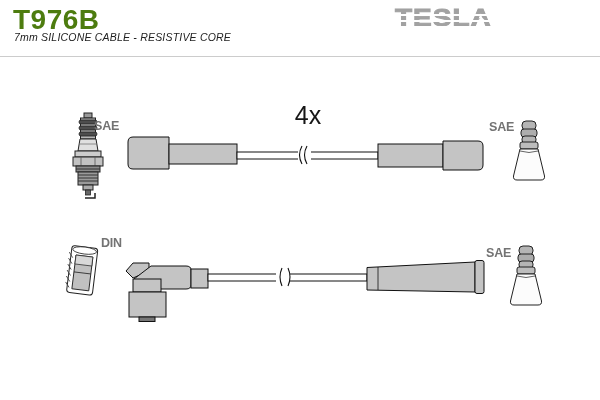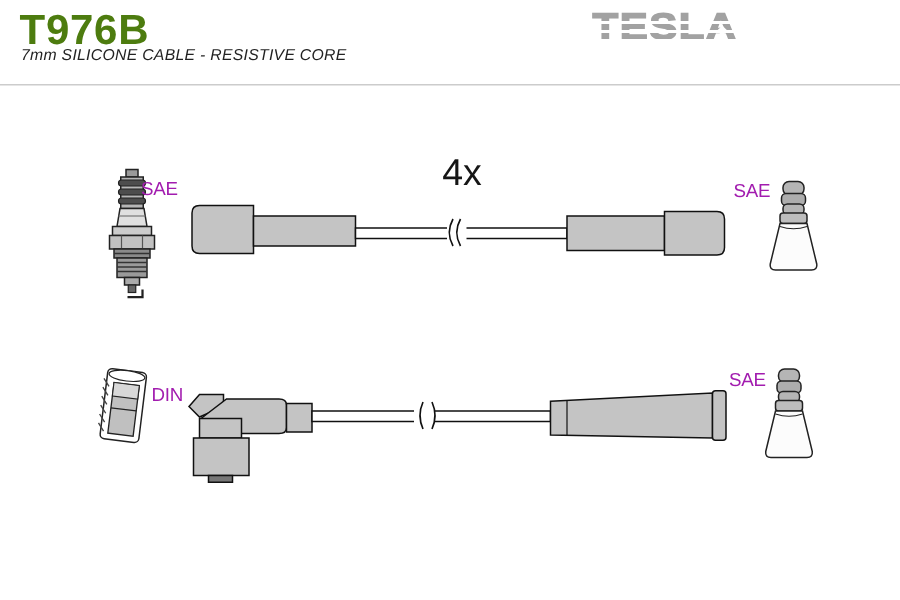--- a/index.html
+++ b/index.html
@@ -21,21 +21,21 @@
     font-size:28px;font-weight:bold;color:#a2a2a2;letter-spacing:1px;line-height:28px;
     -webkit-text-stroke:1.1px #a2a2a2;transform:scaleY(0.88);transform-origin:top left;
     display:block;
   }
   .logo-stripe{position:absolute;left:0;width:104px;height:2px;background:#ffffff;}
   .logo-star{
     position:absolute;left:84px;top:12px;width:5px;height:5px;background:#ffffff;
     transform:rotate(45deg);
   }
   .divider{position:absolute;left:0;top:56px;width:600px;height:1px;background:#cccccc;}
-  .lbl{position:absolute;font-weight:normal;font-size:12.5px;letter-spacing:-0.2px;color:#a21caf;}
+  .lbl{position:absolute;font-weight:bold;font-size:12.5px;letter-spacing:-0.2px;color:#737373;}
   .qty{position:absolute;font-size:25px;color:#161616;width:44px;text-align:center;}
   .icon-abs{position:absolute;}
 </style>
 </head>
 <body>
 
 <div class="page">
 
   <div class="part-number">T976B</div>
   <div class="subtitle">7mm SILICONE CABLE - RESISTIVE CORE</div>
@@ -100,21 +100,21 @@
   <svg class="icon-abs" style="left:62px;top:243px" width="42" height="58" viewBox="0 0 42 58">
     <g transform="rotate(7 21 29)">
       <rect x="7" y="4" width="26" height="47" rx="3" fill="#ffffff" stroke="#222"></rect>
       <ellipse cx="20" cy="7.5" rx="12" ry="3.5" fill="#ffffff" stroke="#222" stroke-width="0.8"></ellipse>
       <path d="M5,11 L9,16 M5,17 L9,22 M5,23 L9,28 M5,29 L9,34 M5,35 L9,40 M5,41 L9,46" stroke="#444" stroke-width="0.9"></path>
       <rect x="12" y="13" width="17" height="34" fill="#c0c0c0" stroke="#222" stroke-width="0.9"></rect>
       <rect x="12" y="13" width="17" height="9" fill="#d8d8d8" stroke="#222" stroke-width="0.7"></rect>
       <line x1="12" y1="30" x2="29" y2="30" stroke="#222" stroke-width="0.8"></line>
     </g>
   </svg>
-  <div class="lbl" style="left:101px;top:256px">DIN</div>
+  <div class="lbl" style="left:101px;top:236px">DIN</div>
 
 
   <svg class="icon-abs" style="left:124px;top:258px" width="364" height="68" viewBox="0 0 364 68">
     <polygon points="2,13 9,5 25,5 25,13 9,20" fill="#c4c4c4" stroke="#111"></polygon>
     <path d="M10,21 L27,8 L62,8 Q67,8 67,12 L67,27 Q67,31 62,31 L28,31 Z" fill="#c4c4c4" stroke="#111"></path>
     <rect x="9" y="21" width="28" height="13" fill="#c4c4c4" stroke="#111"></rect>
     <rect x="5" y="34" width="37" height="25" fill="#c4c4c4" stroke="#111"></rect>
     <rect x="15" y="59" width="16" height="4.5" fill="#777777" stroke="#111"></rect>
     <rect x="67" y="11" width="17" height="19" fill="#c4c4c4" stroke="#111"></rect>
     <rect x="84" y="16" width="159" height="7" fill="#ffffff" stroke="#111"></rect>

